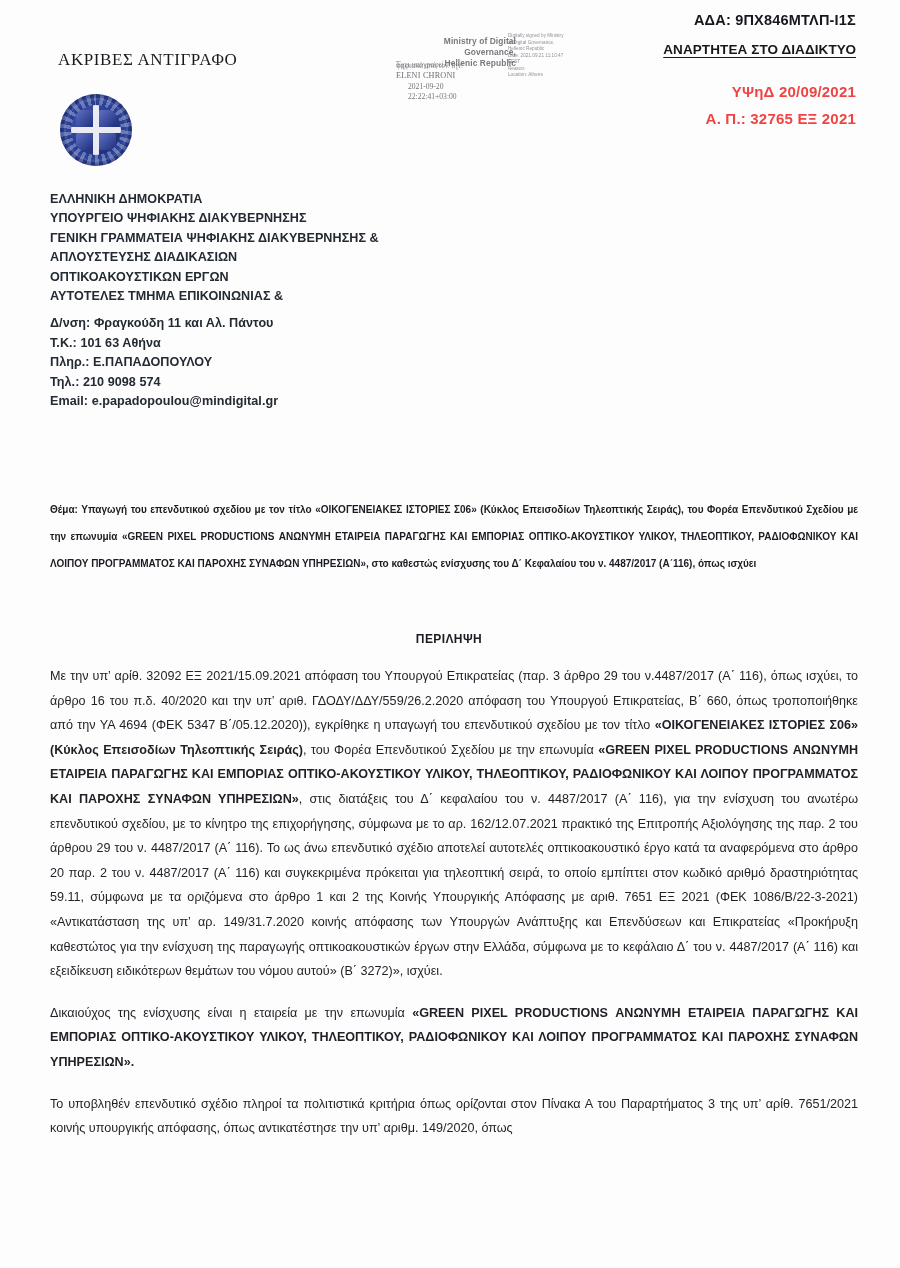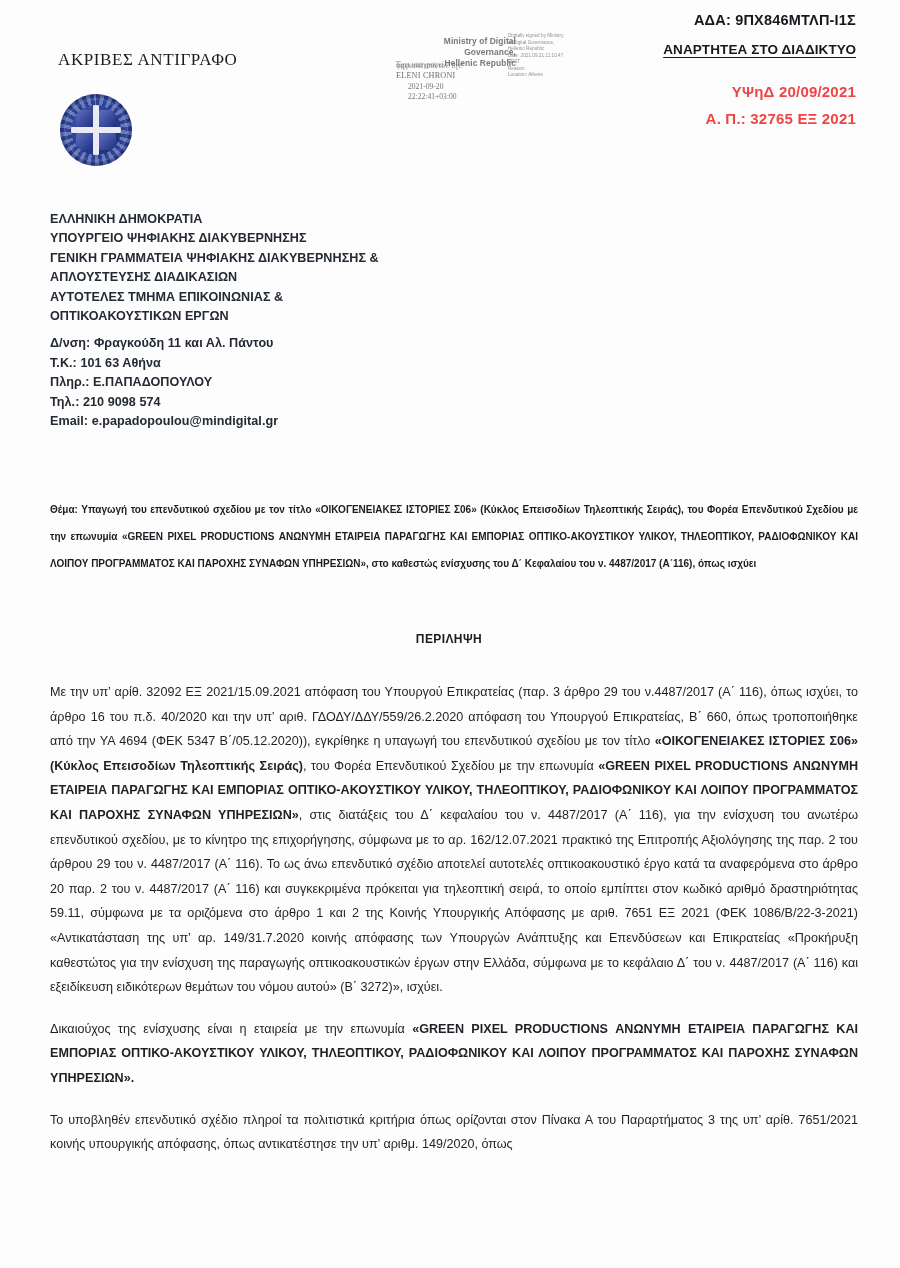--- a/index.html
+++ b/index.html
@@ -182,21 +182,21 @@
     font-weight: bold;
     color: #ef4444;
     letter-spacing: 0.2px;
   }
   .protocol-1 { margin-bottom: 10px; }
 
   
   .letterhead {
     position: absolute;
     left: 50px;
-    top: 210px;
+    top: 190px;
     width: 420px;
     font-size: 12.6px;
     font-weight: bold;
     line-height: 19.4px;
     color: #242a33;
     letter-spacing: 0.05px;
   }
   .letterhead .org-line { white-space: nowrap; }
   .letterhead .contact {
     margin-top: 8px;
@@ -230,21 +230,20 @@
 
   .body-text {
     position: absolute;
     left: 50px;
     top: 664px;
     width: 808px;
     font-size: 12.6px;
     line-height: 24.6px;
     text-align: justify;
     color: #1f1f26;
-    margin-top: 16px;
   }
   .body-text p { margin: 0 0 17px 0; }
   .body-text p:last-child { margin-bottom: 0; }
   .body-text b { font-weight: bold; }
 </style>
 </head>
 <body>
 
 <div class="page">
 
@@ -291,22 +290,22 @@
       <div class="protocol-1">ΥΨηΔ 20/09/2021</div>
       <div class="protocol-2">Α. Π.: 32765 ΕΞ 2021</div>
     </div>
   </div>
 
   <div class="letterhead">
     <div class="org-line">ΕΛΛΗΝΙΚΗ ΔΗΜΟΚΡΑΤΙΑ</div>
     <div class="org-line">ΥΠΟΥΡΓΕΙΟ ΨΗΦΙΑΚΗΣ ΔΙΑΚΥΒΕΡΝΗΣΗΣ</div>
     <div class="org-line">ΓΕΝΙΚΗ ΓΡΑΜΜΑΤΕΙΑ ΨΗΦΙΑΚΗΣ ΔΙΑΚΥΒΕΡΝΗΣΗΣ &amp;</div>
     <div class="org-line">ΑΠΛΟΥΣΤΕΥΣΗΣ ΔΙΑΔΙΚΑΣΙΩΝ</div>
+    <div class="org-line">ΟΠΤΙΚΟΑΚΟΥΣΤΙΚΩΝ ΕΡΓΩΝ</div>
     <div class="org-line">ΑΥΤΟΤΕΛΕΣ ΤΜΗΜΑ ΕΠΙΚΟΙΝΩΝΙΑΣ &amp;</div>
-    <div class="org-line">ΟΠΤΙΚΟΑΚΟΥΣΤΙΚΩΝ ΕΡΓΩΝ</div>
 
     <div class="contact">
       <div>Δ/νση: Φραγκούδη 11 και Αλ. Πάντου</div>
       <div>Τ.Κ.:   101 63 Αθήνα</div>
       <div>Πληρ.: Ε.ΠΑΠΑΔΟΠΟΥΛΟΥ</div>
       <div>Τηλ.: 210 9098 574</div>
       <div>Email: e.papadopoulou@mindigital.gr</div>
     </div>
   </div>
 

